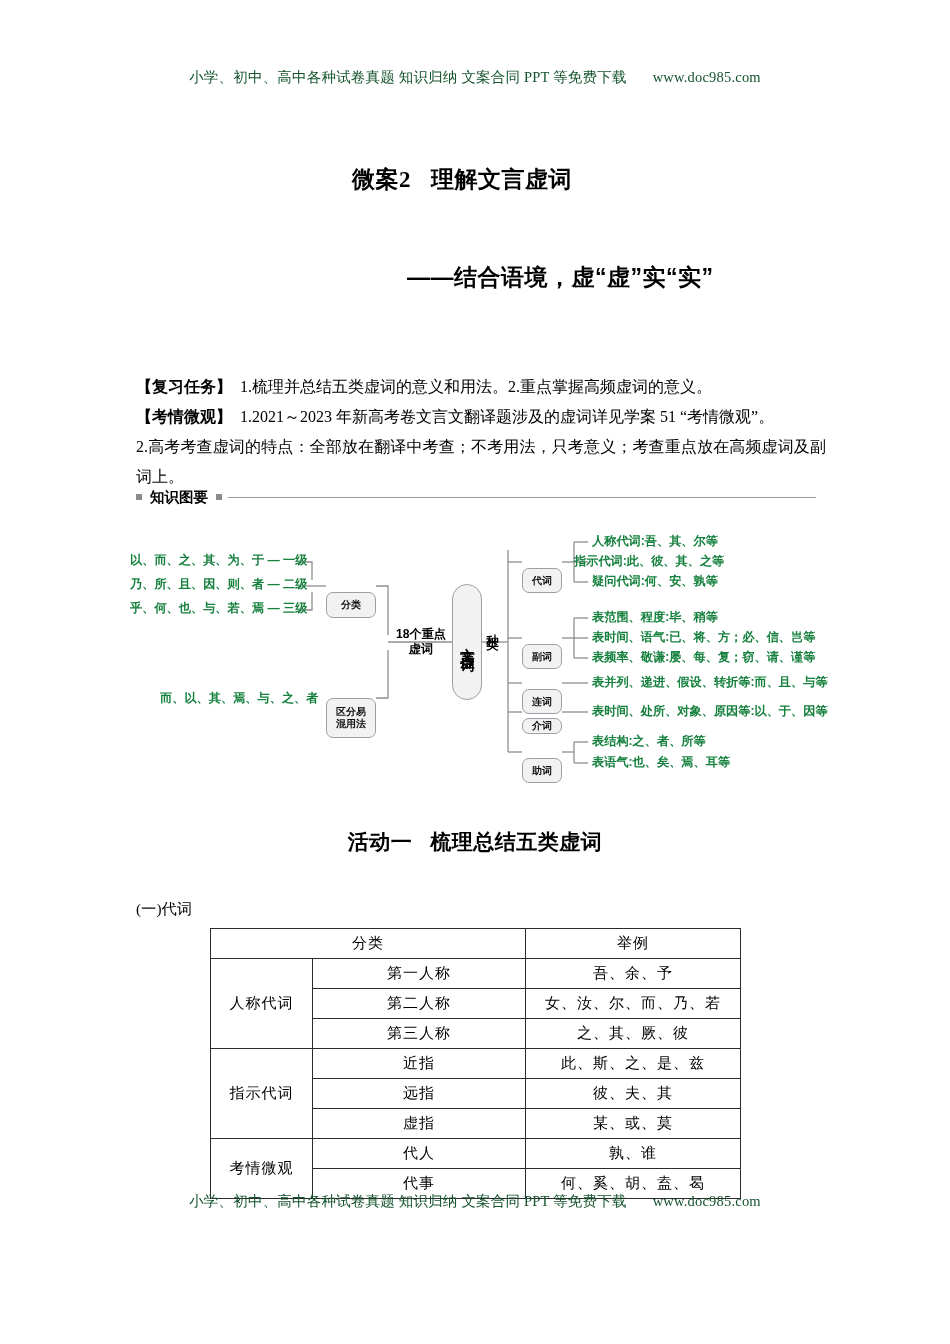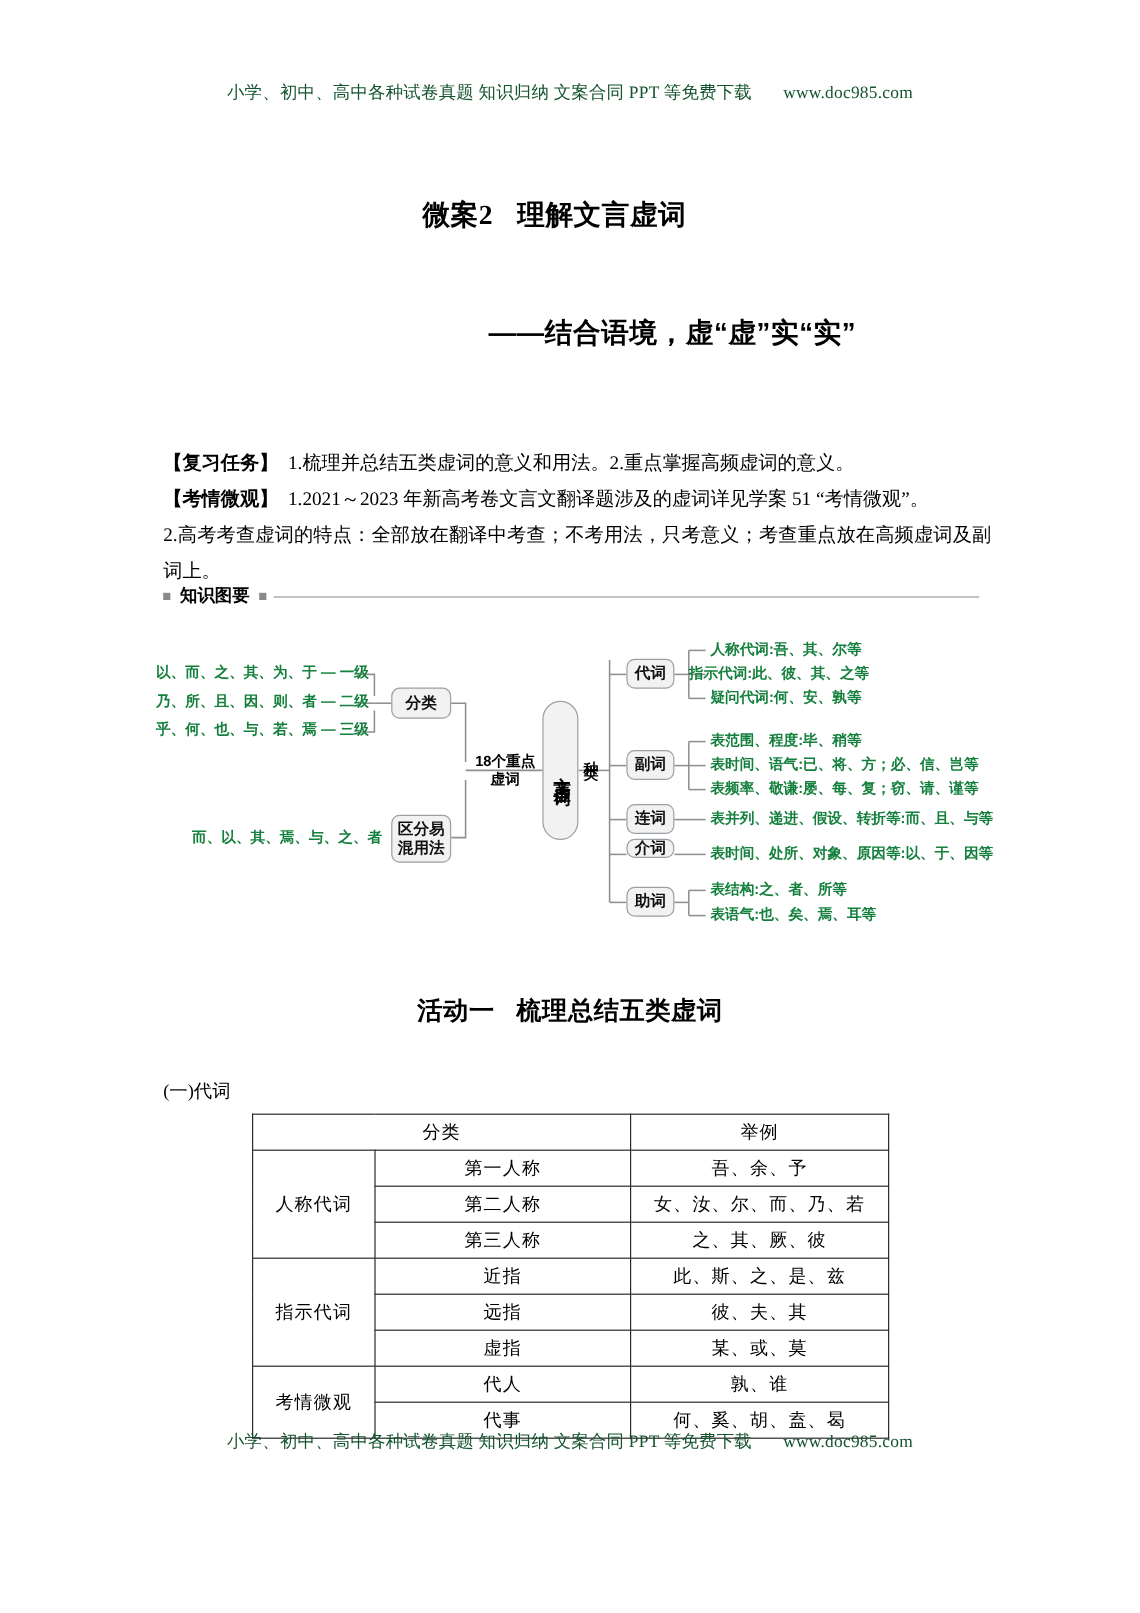--- a/index.html
+++ b/index.html
@@ -114,28 +114,29 @@
   }
   .map svg { position: absolute; left: 0; top: 0; }
 
   .node {
     position: absolute;
     border: 1px solid #9aa0a6;
     border-radius: 7px;
     background: #f2f2f2;
     font-family: "Liberation Sans", sans-serif;
     font-weight: bold;
-    font-size: 13px;
+    font-size: 10px;
     color: #111;
     display: flex;
     align-items: center;
     justify-content: center;
     text-align: center;
     line-height: 1.15;
     white-space: nowrap;
+    margin-top: 19px;
   }
   .node.two-line { white-space: normal; line-height: 1.25; padding: 2px 3px; }
 
   .center-node {
     position: absolute;
     border: 1px solid #9aa0a6;
     border-radius: 22px;
     background: #f2f2f2;
     font-family: "Liberation Sans", sans-serif;
     font-weight: bold;

